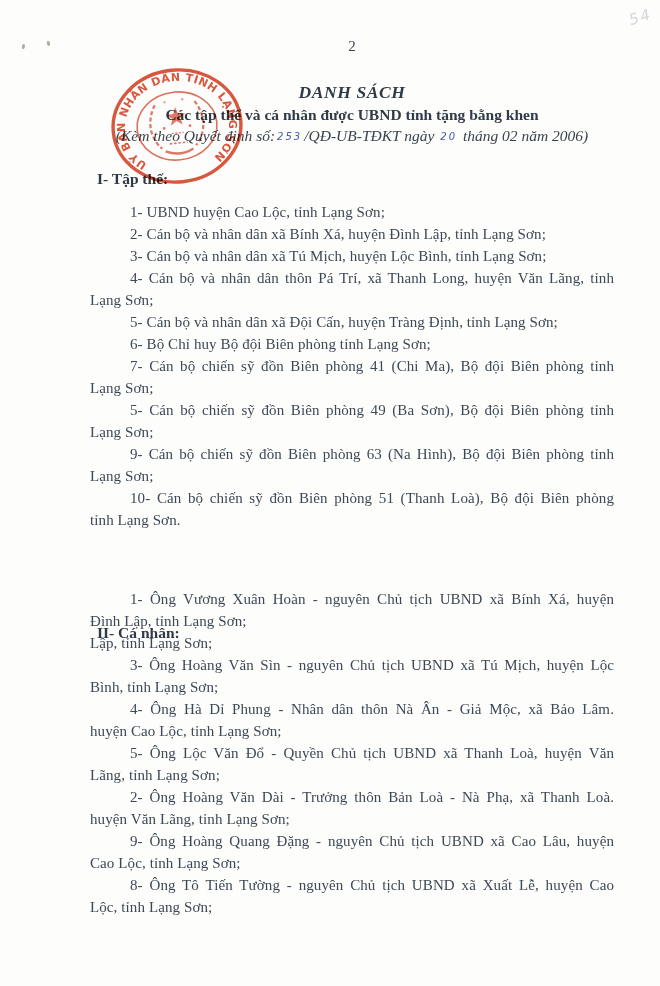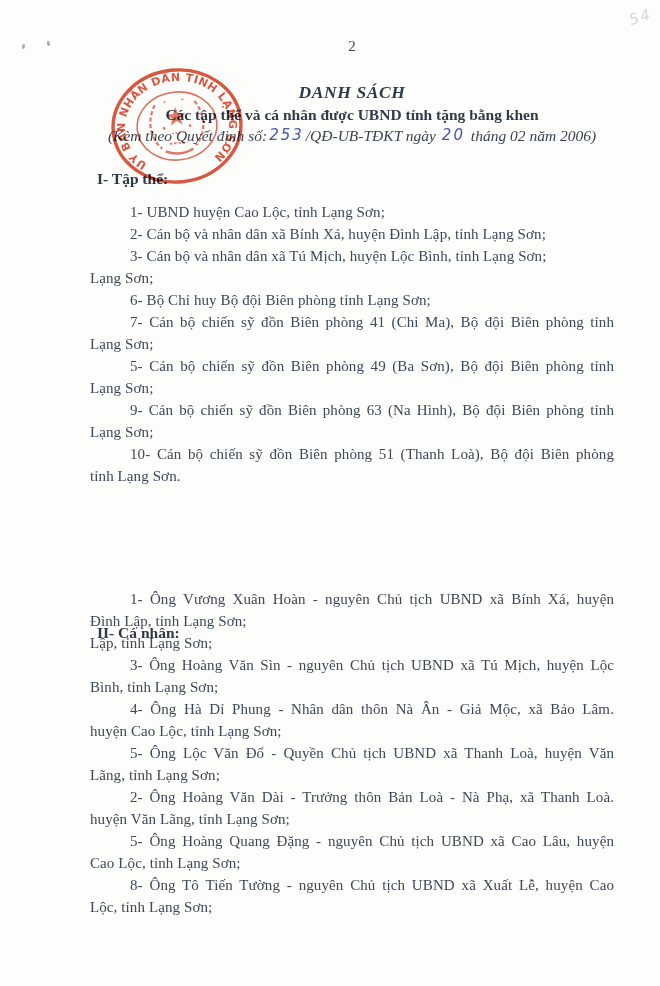--- a/index.html
+++ b/index.html
@@ -37,21 +37,21 @@
     font-size:15.5px;font-weight:bold;color:#313b48;
     height:21px;line-height:21px;text-align:center;
   }
   .decree-line{
     font-size:15.5px;font-style:italic;color:#39434f;
     height:22px;line-height:22px;white-space:nowrap;
   }
   .hw{
     font-family:"DejaVu Sans", sans-serif;
     font-style:italic;font-weight:normal;
-    color:#4356b2;font-size:15px;letter-spacing:2px;
+    color:#4356b2;font-size:10px;letter-spacing:2px;
     position:relative;top:-1px;margin:0 2px;
   }
   .sec-heading{
     position:absolute;left:97px;
     font-size:15.5px;font-weight:bold;color:#2f3946;
   }
   #sec1h{top:170px;}
   #sec2h{top:576px;margin-top:48px;}
   .lines{position:absolute;left:90px;width:524px;font-size:15px;letter-spacing:.1px;}
   #sec1{top:201px;}
@@ -87,21 +87,23 @@
     <div class="doc-title">DANH SÁCH</div>
     <div class="doc-subtitle">Các tập thể và cá nhân được UBND tỉnh tặng bằng khen</div>
     <div class="decree-line"><span>(Kèm theo Quyết định số:</span><span class="hw">253</span><span>/QĐ-UB-TĐKT ngày </span><span class="hw">20</span><span> tháng 02 năm 2006)</span></div>
   </div>
 
   <div class="sec-heading" id="sec1h">I- Tập thể:</div>
   <div class="lines" id="sec1">
       <div class="line first">1- UBND huyện Cao Lộc, tỉnh Lạng Sơn;</div>
       <div class="line first">2- Cán bộ và nhân dân xã Bính Xá, huyện Đình Lập, tỉnh Lạng Sơn;</div>
       <div class="line first">3- Cán bộ và nhân dân xã Tú Mịch, huyện Lộc Bình, tỉnh Lạng Sơn;</div>
+      <div class="line first fill">4- Cán bộ và nhân dân thôn Pá Trí, xã Thanh Long, huyện Văn Lãng, tỉnh</div>
       <div class="line">Lạng Sơn;</div>
+      <div class="line first">5- Cán bộ và nhân dân xã Đội Cấn, huyện Tràng Định, tỉnh Lạng Sơn;</div>
       <div class="line first">6- Bộ Chỉ huy Bộ đội Biên phòng tỉnh Lạng Sơn;</div>
       <div class="line first fill">7- Cán bộ chiến sỹ đồn Biên phòng 41 (Chi Ma), Bộ đội Biên phòng tỉnh</div>
       <div class="line">Lạng Sơn;</div>
       <div class="line first fill">5- Cán bộ chiến sỹ đồn Biên phòng 49 (Ba Sơn), Bộ đội Biên phòng tỉnh</div>
       <div class="line">Lạng Sơn;</div>
       <div class="line first fill">9- Cán bộ chiến sỹ đồn Biên phòng 63 (Na Hình), Bộ đội Biên phòng tỉnh</div>
       <div class="line">Lạng Sơn;</div>
       <div class="line first fill">10- Cán bộ chiến sỹ đồn Biên phòng 51 (Thanh Loà), Bộ đội Biên phòng</div>
       <div class="line">tỉnh Lạng Sơn.</div>
     </div>
@@ -112,21 +114,21 @@
       <div class="line">Đình Lập, tỉnh Lạng Sơn;</div>
       <div class="line">Lập, tỉnh Lạng Sơn;</div>
       <div class="line first fill">3- Ông Hoàng Văn Sìn - nguyên Chủ tịch UBND xã Tú Mịch, huyện Lộc</div>
       <div class="line">Bình, tỉnh Lạng Sơn;</div>
       <div class="line first fill">4- Ông Hà Dỉ Phung - Nhân dân thôn Nà Ân - Giả Mộc, xã Bảo Lâm.</div>
       <div class="line">huyện Cao Lộc,  tỉnh Lạng Sơn;</div>
       <div class="line first fill">5- Ông Lộc Văn Đổ - Quyền Chủ tịch UBND xã Thanh Loà, huyện Văn</div>
       <div class="line">Lãng, tỉnh Lạng Sơn;</div>
       <div class="line first fill">2- Ông Hoàng Văn Dài - Trưởng thôn Bản Loà - Nà Phạ, xã Thanh Loà.</div>
       <div class="line">huyện Văn Lãng, tỉnh Lạng Sơn;</div>
-      <div class="line first fill">5- Ông Hoàng Quang Đặng - nguyên Chủ tịch UBND xã Cao Lâu, huyện</div>
+      <div class="line first fill">9- Ông Hoàng Quang Đặng - nguyên Chủ tịch UBND xã Cao Lâu, huyện</div>
       <div class="line">Cao Lộc, tỉnh Lạng Sơn;</div>
       <div class="line first fill">8- Ông Tô Tiến Tường - nguyên Chủ tịch UBND xã Xuất Lễ, huyện Cao</div>
       <div class="line">Lộc, tỉnh Lạng Sơn;</div>
     </div>
 
   <svg class="stamp" width="220" height="190" viewBox="0 0 220 190">
     <g transform="rotate(-6 110 95)">
       <ellipse cx="110" cy="95" rx="64" ry="56" fill="none" stroke="#d6492f" stroke-width="3.4"></ellipse>
       <ellipse cx="110" cy="95" rx="40" ry="34" fill="none" stroke="#d6492f" stroke-width="1.6" opacity=".85"></ellipse>
       <path id="ringpath" d="M 76.6 129.5 A 52 45 0 0 1 143.4 60.5 A 52 45 0 0 1 143.4 129.5" fill="none" stroke="none"></path>

